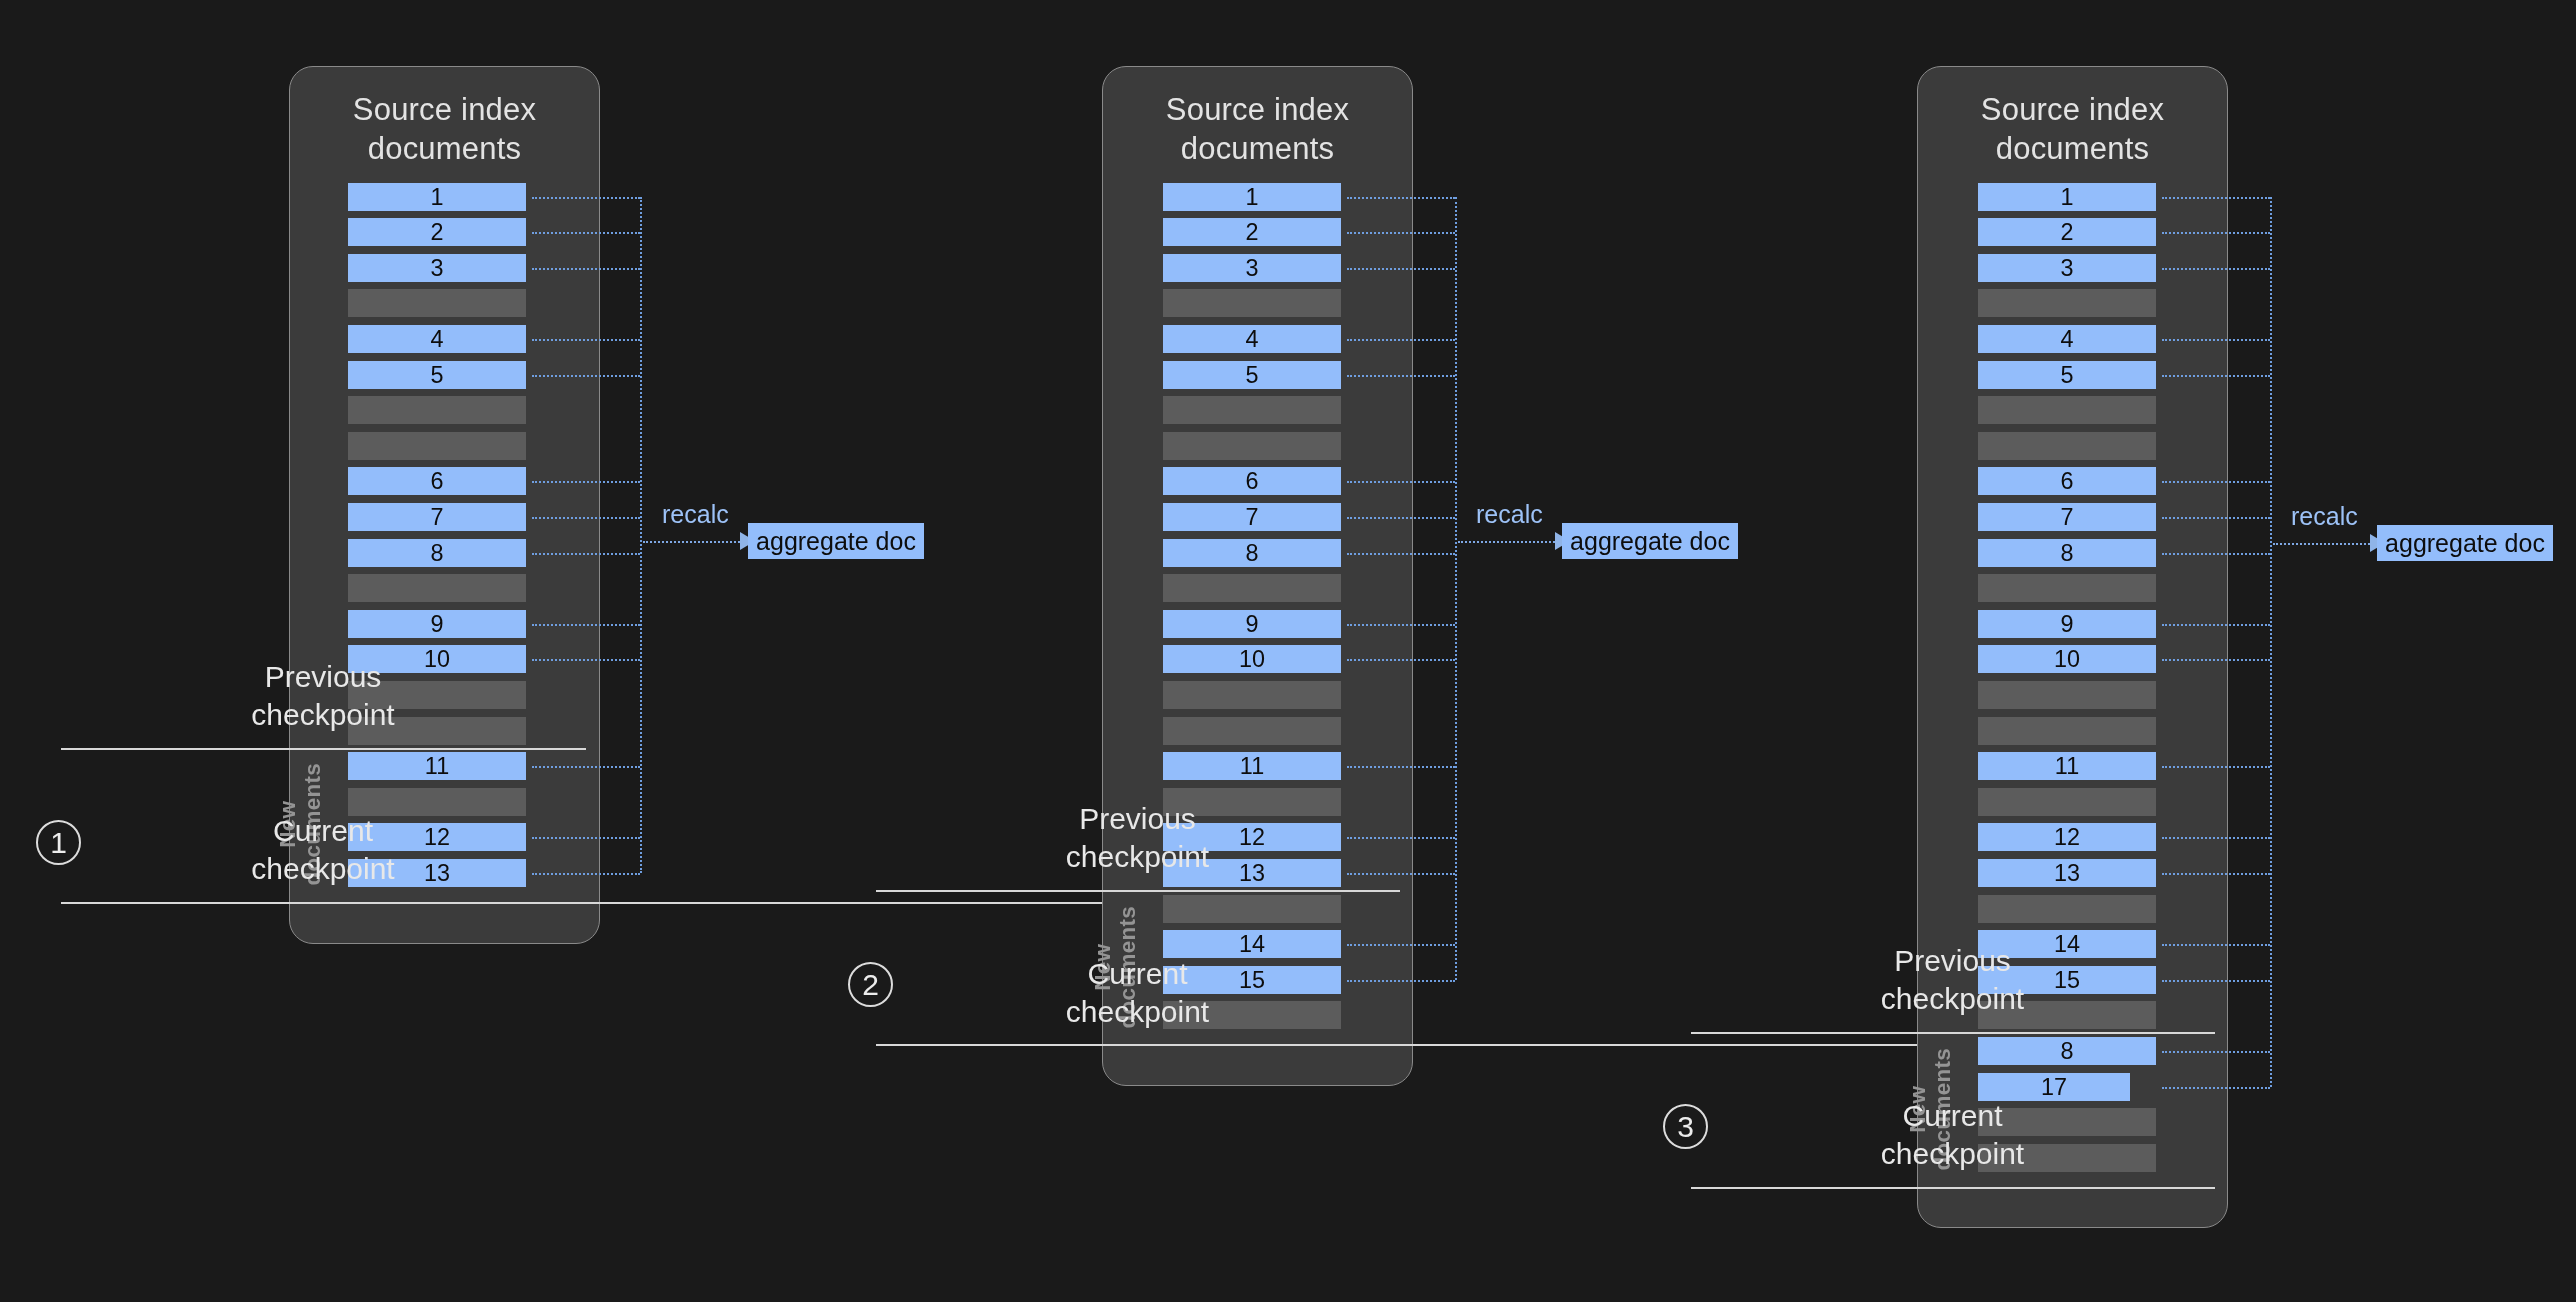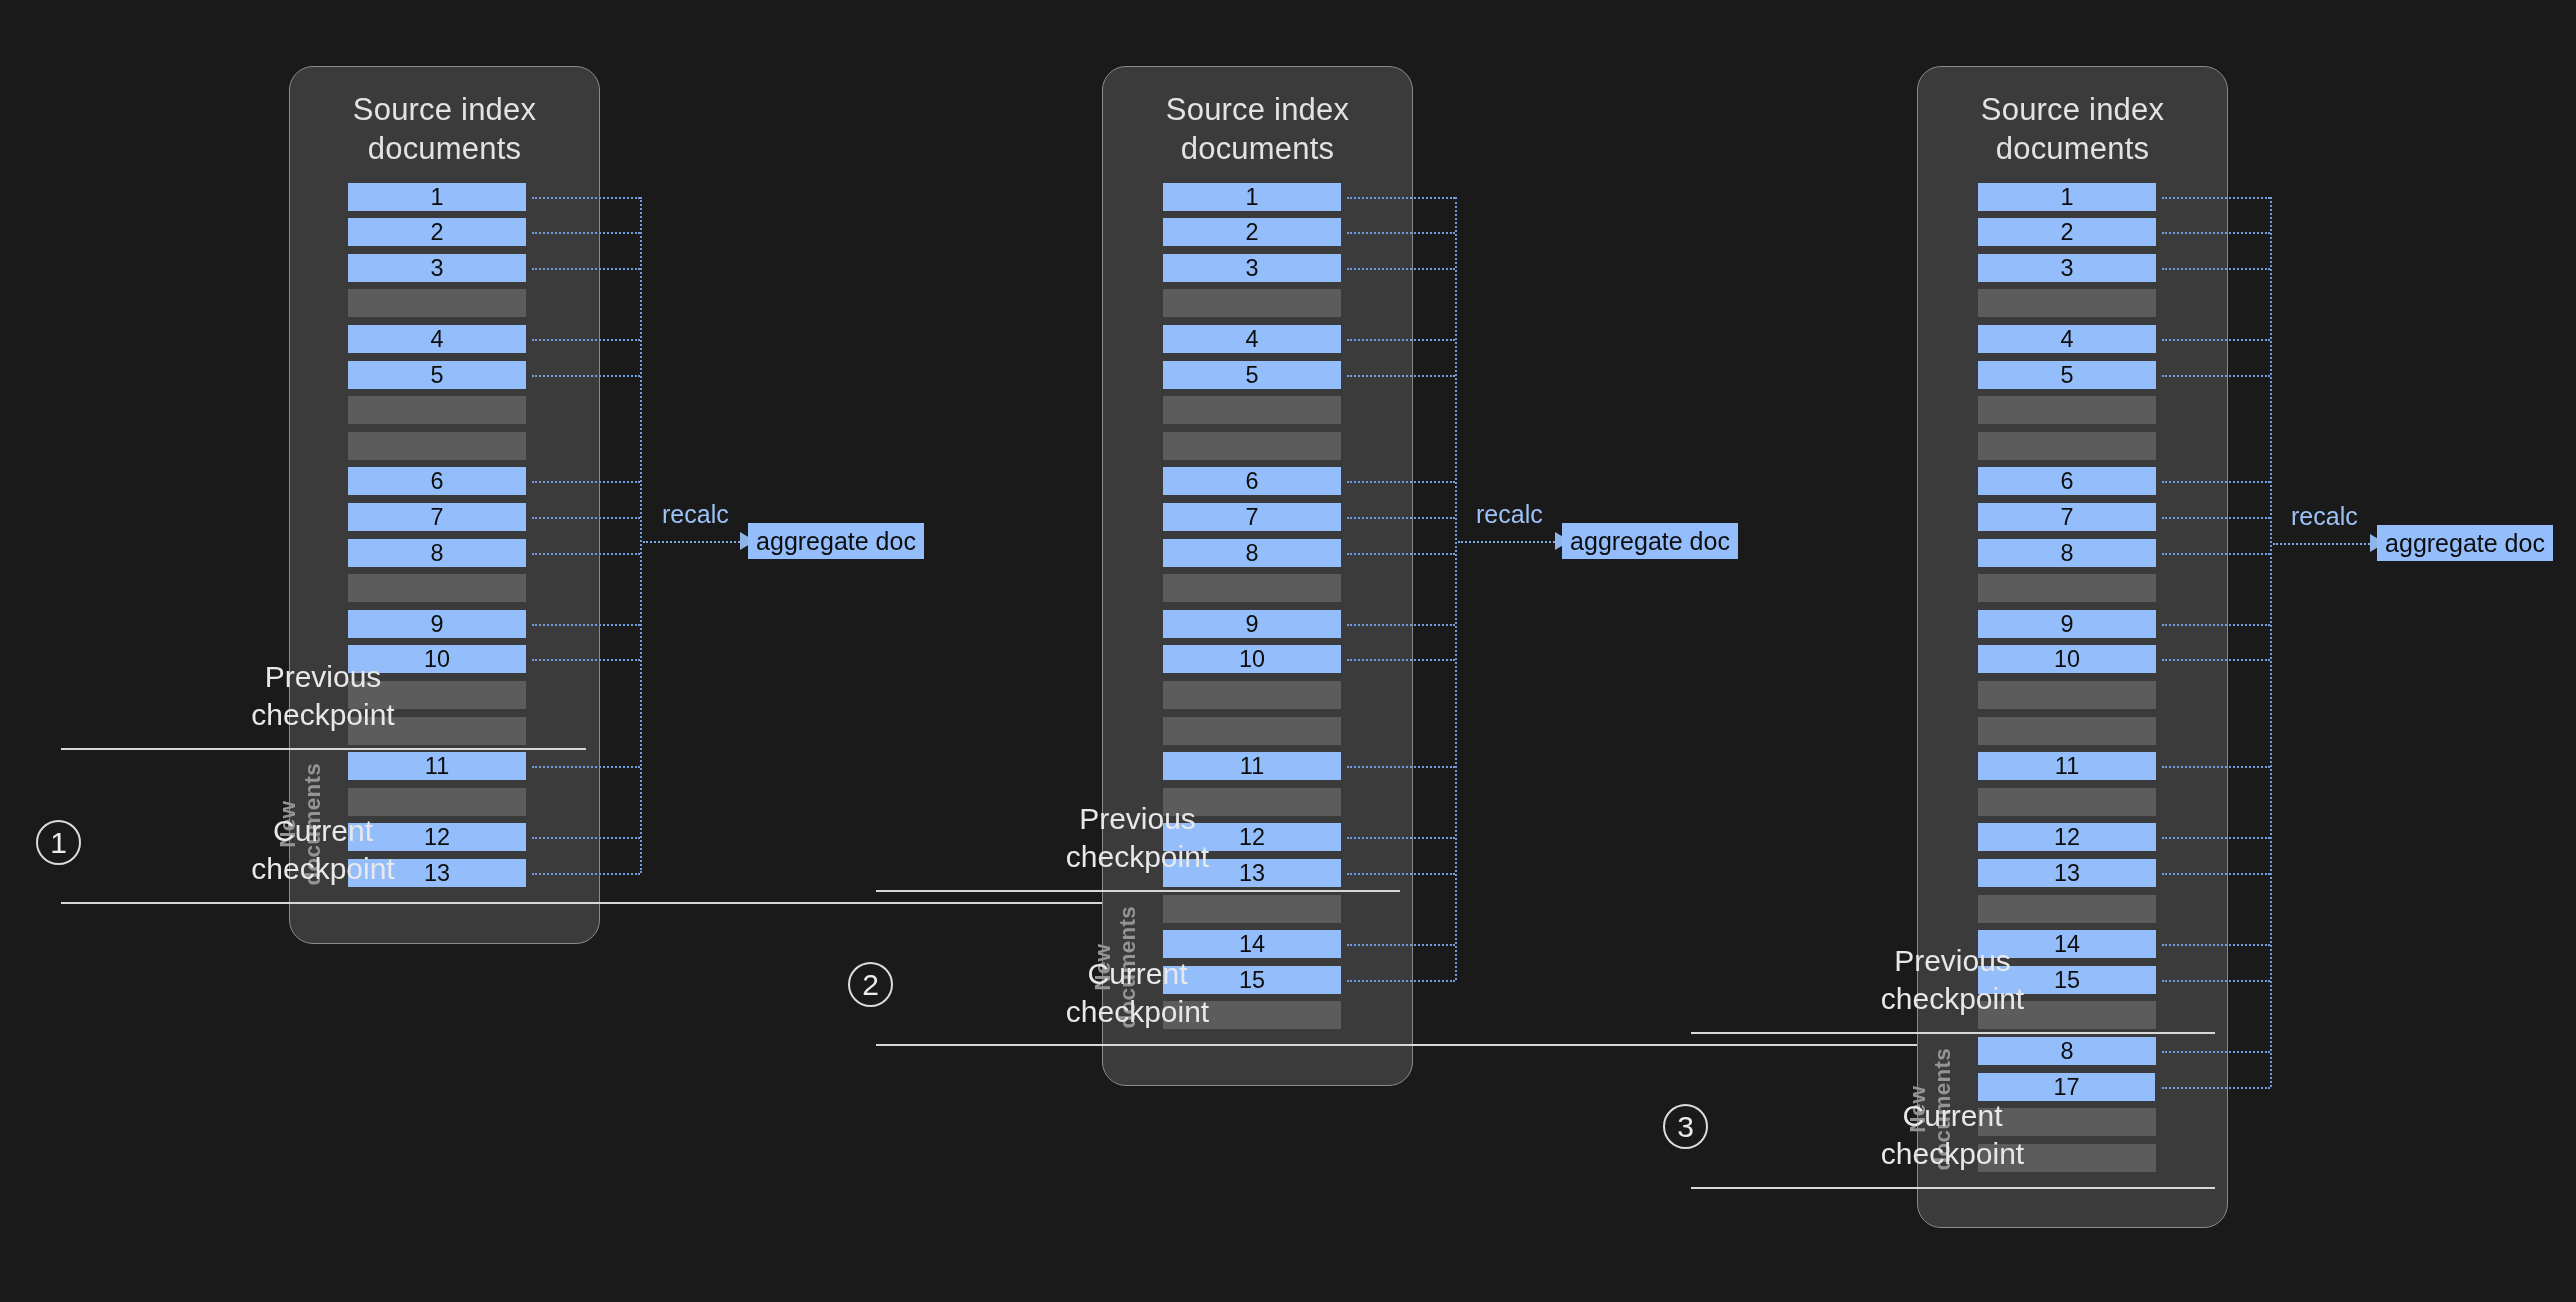--- a/index.html
+++ b/index.html
@@ -262,21 +262,21 @@
     <div class="row filled" style="left: 1978px; top: 859px; width: 178px; height: 28px;">13</div>
     <div class="dotline" style="left: 2162px; top: 873px; width: 108px;"></div>
     <div class="row empty" style="left: 1978px; top: 895px; width: 178px; height: 28px;"></div>
     <div class="row filled" style="left: 1978px; top: 930px; width: 178px; height: 28px;">14</div>
     <div class="dotline" style="left: 2162px; top: 944px; width: 108px;"></div>
     <div class="row filled" style="left: 1978px; top: 966px; width: 178px; height: 28px;">15</div>
     <div class="dotline" style="left: 2162px; top: 980px; width: 108px;"></div>
     <div class="row empty" style="left: 1978px; top: 1001px; width: 178px; height: 28px;"></div>
     <div class="row filled" style="left: 1978px; top: 1037px; width: 178px; height: 28px;">8</div>
     <div class="dotline" style="left: 2162px; top: 1051px; width: 108px;"></div>
-    <div class="row filled" style="left: 1978px; top: 1073px; width: 177px; height: 28px;">17</div>
+    <div class="row filled" style="left: 1978px; top: 1073px; width: 152px; height: 28px;">17</div>
     <div class="dotline" style="left: 2162px; top: 1087px; width: 108px;"></div>
     <div class="row empty" style="left: 1978px; top: 1108px; width: 178px; height: 28px;"></div>
     <div class="row empty" style="left: 1978px; top: 1144px; width: 178px; height: 28px;"></div>
     <div class="dotvert" style="left: 2270px; top: 197px; height: 890px;"></div>
     <div class="arrowline" style="left: 2273px; top: 543px; width: 97px;"></div>
     <div class="arrowhead" style="left: 2370px; top: 534px;"></div>
     <div class="recalc-label" style="left: 2291px; top: 502px;">recalc</div>
     <div class="aggdoc" style="left: 2377px; top: 525px; width: 176px; height: 36px;">aggregate doc</div>
     <div class="newdocs" style="left: 1863px; top: 1084px; width: 134px;">New
 documents</div>

